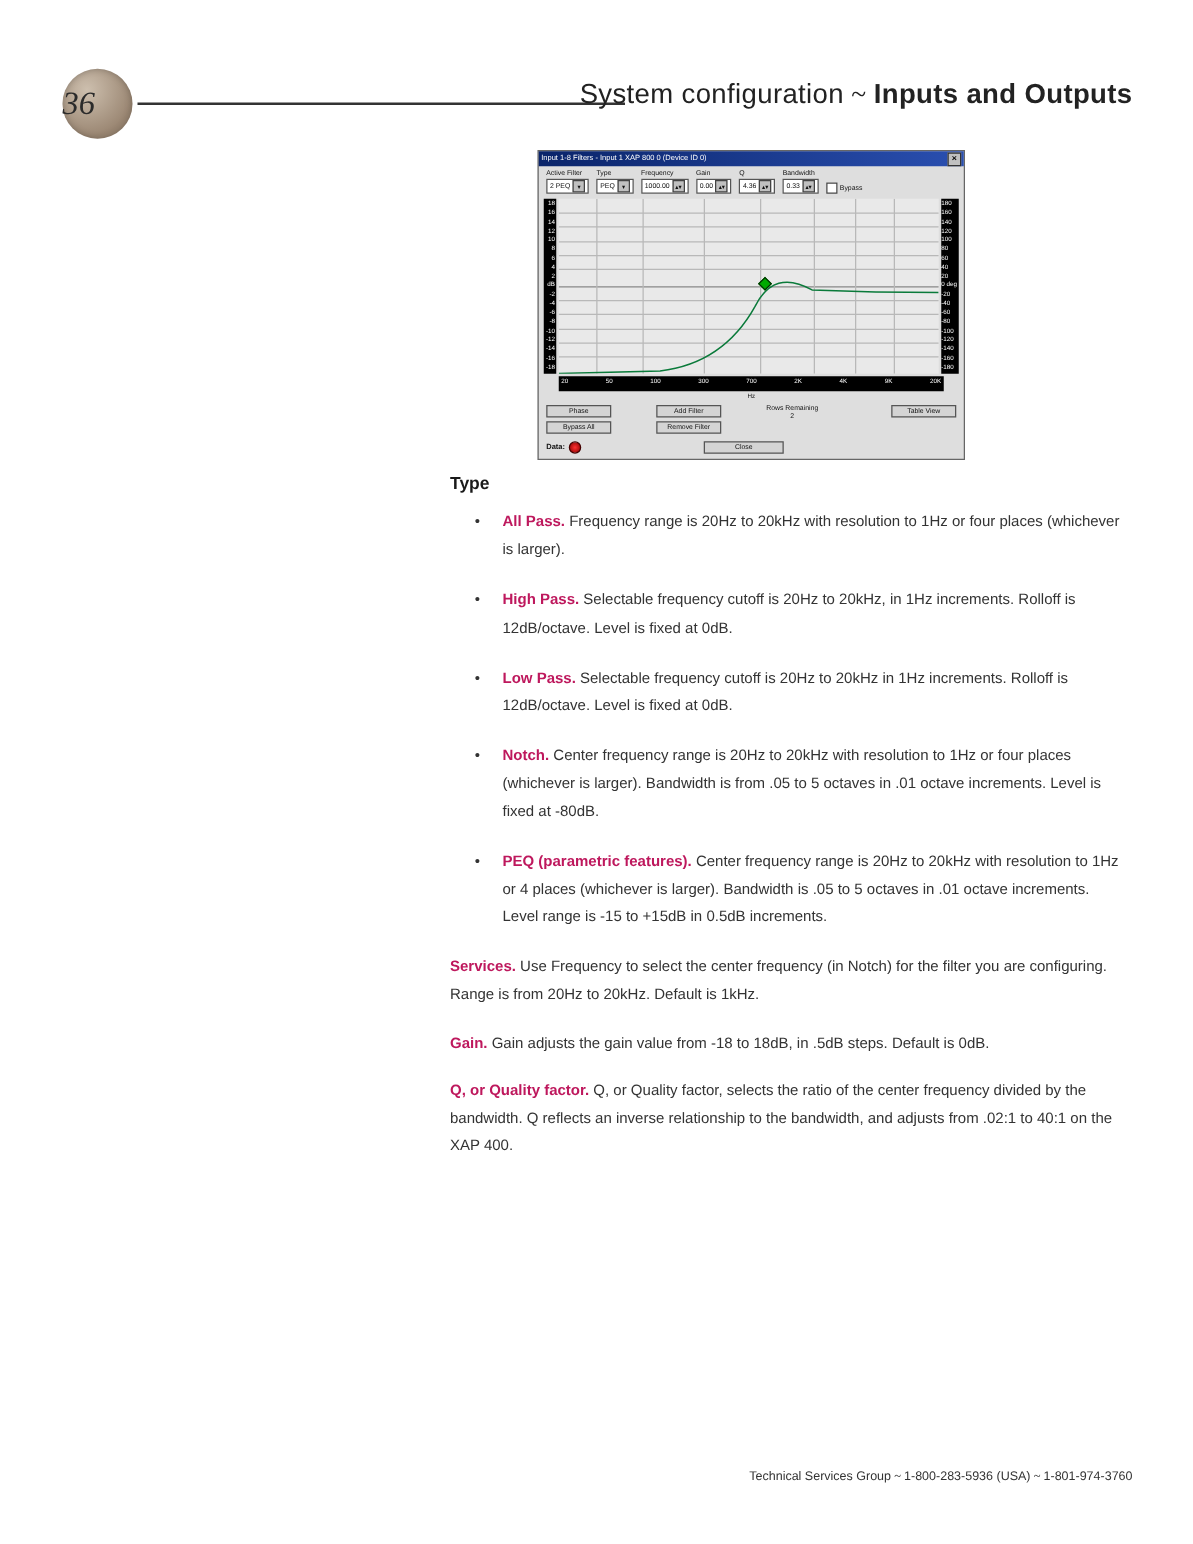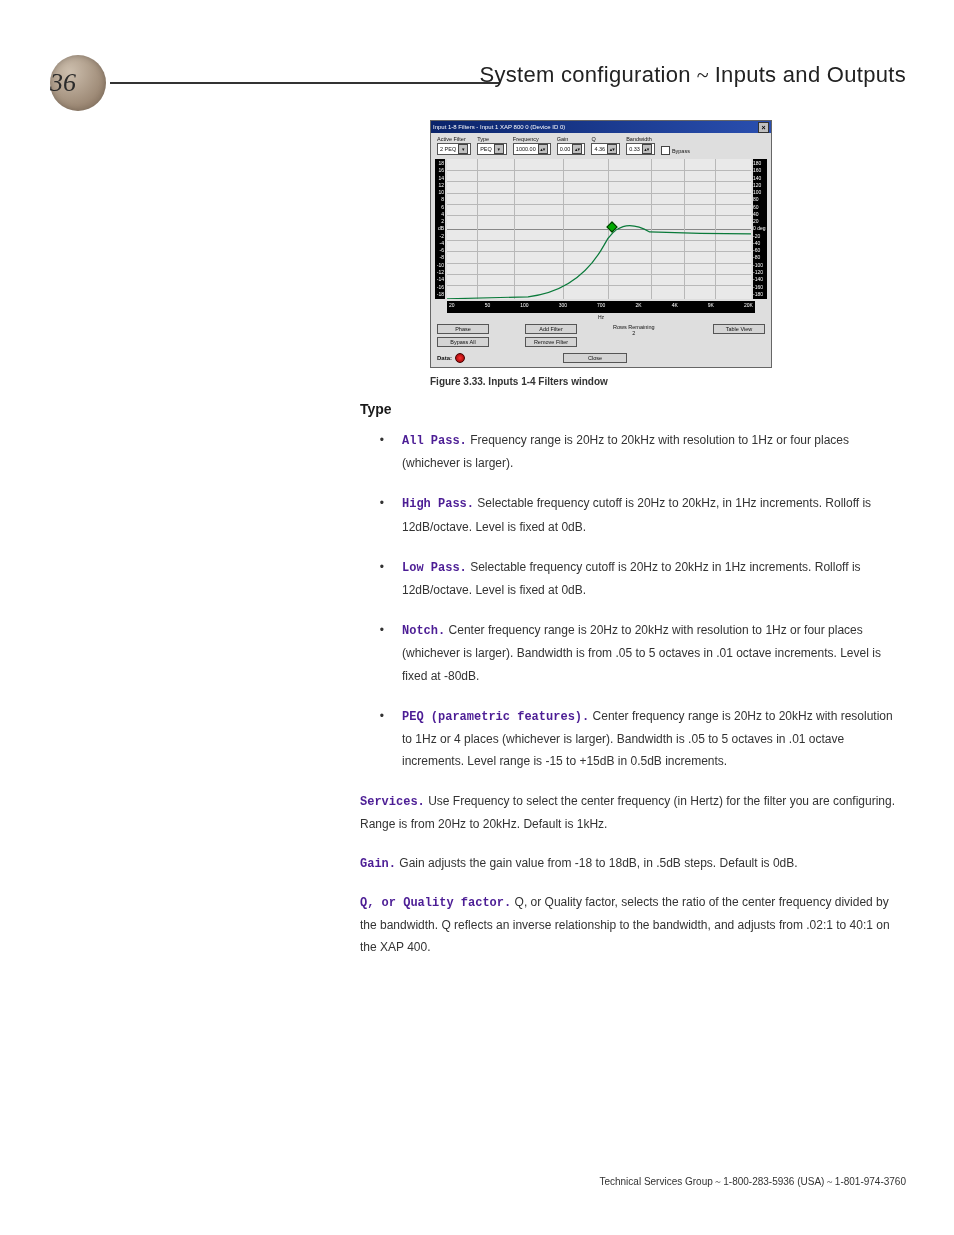--- a/index.html
+++ b/index.html
@@ -40,21 +40,21 @@
   }
   .header-title {
     position: absolute;
     top: 62px;
     right: 48px;
     font-size: 22px;
     color: #222;
     font-family: "Trebuchet MS", Verdana, sans-serif;
     letter-spacing: 0.3px;
   }
-  .header-title .thin { font-weight: 400; }
+  .header-title .thin { font-weight: 700; }
   .header-title .sep { font-family: Georgia, serif; }
 
   .content {
     position: absolute;
     left: 360px;
     top: 120px;
     width: 540px;
   }
 
   
@@ -213,21 +213,21 @@
   }
   ul { margin: 0 0 14px 14px; padding: 0; }
   li {
     font-size: 12px;
     line-height: 1.85;
     margin: 0 0 18px 20px;
     color: #333;
     padding-left: 8px;
   }
   li::marker { content: "•   "; }
-  .b { font-weight: bold; color: #4c1d95; font-family: Liberation Mono, monospace; }
+  .b { font-weight: bold; color: #be185d; }
 
   .footer {
     position: absolute;
     bottom: 48px;
     right: 48px;
     font-size: 10px;
     color: #333;
   }
   .footer .sep { font-family: Georgia, serif; }
 
@@ -413,34 +413,33 @@
     <div class="data-row">
       <div style="display:flex;align-items:center;gap:3px;">
         <span class="data-label">Data:</span>
         <span class="led"></span>
       </div>
       <div class="wbtn" style="min-width:50px;">Close</div>
       <span style="width:40px;"></span>
     </div>
   </div>
 
-  <div class="fig-caption">Figure 3.33. Inputs 1-4 Filters window</div>
 
   <div class="body-text">
     <h3 class="section">Type</h3>
 
     <ul>
       <li><span class="b">All Pass.</span><span> Frequency range is 20Hz to 20kHz with resolution to 1Hz or four places (whichever is larger).</span></li>
       <li><span class="b">High Pass.</span><span> Selectable frequency cutoff is 20Hz to 20kHz, in 1Hz increments. Rolloff is 12dB/octave. Level is fixed at 0dB.</span></li>
       <li><span class="b">Low Pass.</span><span> Selectable frequency cutoff is 20Hz to 20kHz in 1Hz increments. Rolloff is 12dB/octave. Level is fixed at 0dB.</span></li>
       <li><span class="b">Notch.</span><span> Center frequency range is 20Hz to 20kHz with resolution to 1Hz or four places (whichever is larger). Bandwidth is from .05 to 5 octaves in .01 octave increments. Level is fixed at -80dB.</span></li>
       <li><span class="b">PEQ (parametric features).</span><span> Center frequency range is 20Hz to 20kHz with resolution to 1Hz or 4 places (whichever is larger). Bandwidth is .05 to 5 octaves in .01 octave increments. Level range is -15 to +15dB in 0.5dB increments.</span></li>
     </ul>
 
-    <p><span class="b">Services.</span><span> Use Frequency to select the center frequency (in Hertz) for the filter you are configuring. Range is from 20Hz to 20kHz. Default is 1kHz.</span></p>
+    <p><span class="b">Services.</span><span> Use Frequency to select the center frequency (in Notch) for the filter you are configuring. Range is from 20Hz to 20kHz. Default is 1kHz.</span></p>
     <p><span class="b">Gain.</span><span> Gain adjusts the gain value from -18 to 18dB, in .5dB steps. Default is 0dB.</span></p>
     <p><span class="b">Q, or Quality factor.</span><span> Q, or Quality factor, selects the ratio of the center frequency divided by the bandwidth. Q reflects an inverse relationship to the bandwidth, and adjusts from .02:1 to 40:1 on the XAP 400.</span></p>
   </div>
 </div>
 
 <div class="footer">
   <span>Technical Services Group</span><span class="sep"> ~ </span><span>1-800-283-5936 (USA)</span><span class="sep"> ~ </span><span>1-801-974-3760</span>
 </div>
 
 </body></html>

